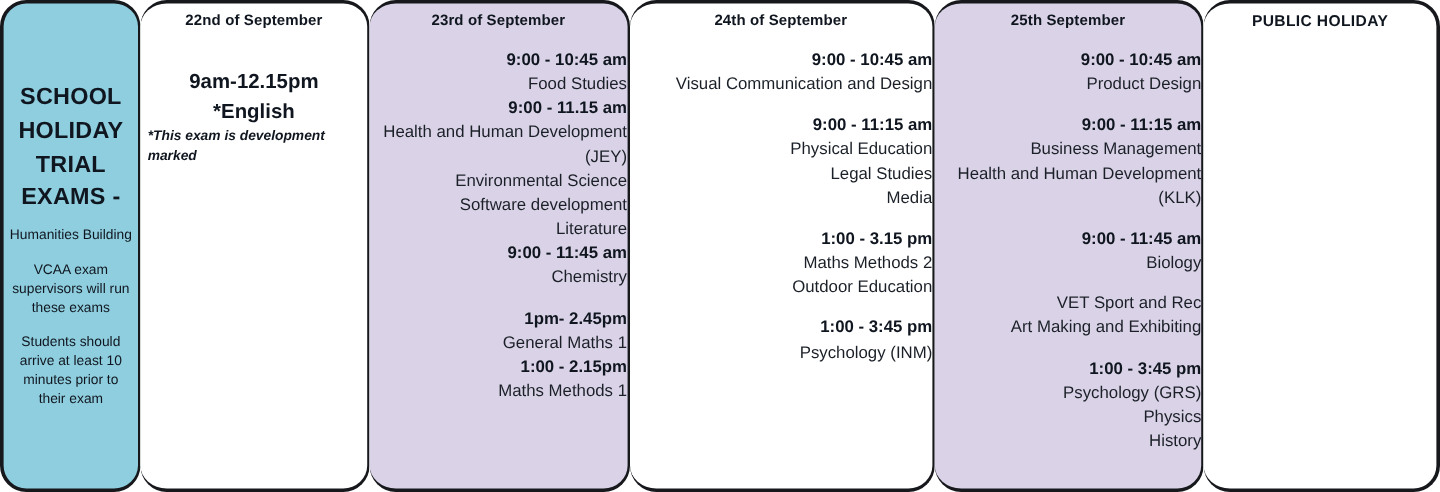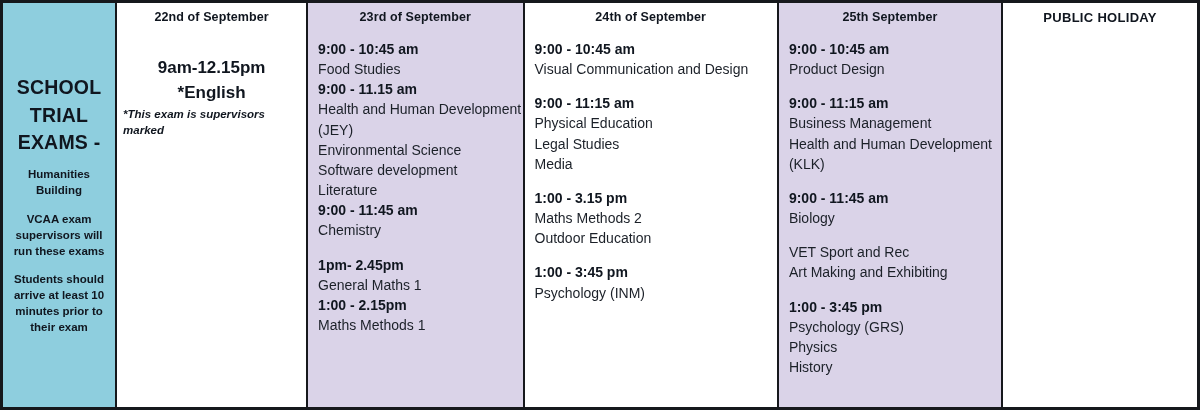--- a/index.html
+++ b/index.html
@@ -25,20 +25,21 @@
   }
 
   .col {
     box-sizing: border-box;
     height: 410px;
     border-top: 3px solid #16181c;
     border-bottom: 3px solid #16181c;
     border-right: 2px solid #16181c;
     position: relative;
     overflow: hidden;
+    border-radius: 22px;
   }
   .col.first {
     border-left: 3px solid #16181c;
   }
   .col.last {
     border-right: 3px solid #16181c;
   }
 
   
   .c-info    { width: 120px; }
@@ -65,41 +66,42 @@
   }
   .info-title {
     font-size: 19.5px;
     font-weight: bold;
     line-height: 1.42;
     letter-spacing: 0.2px;
     color: #10161f;
   }
   .info-note {
     font-size: 11.5px;
-    font-weight: bold;
+    font-weight: normal;
     line-height: 1.38;
     color: #10161f;
     margin-top: 10px;
   }
   .info-note + .info-note { margin-top: 13px; }
 
   
   .day-head {
     text-align: center;
     font-size: 12.5px;
     font-weight: bold;
     letter-spacing: 0.1px;
     padding-top: 7px;
     color: #10161f;
   }
   .day-body {
     padding: 15px 0 0 10px;
     font-size: 14px;
     line-height: 1.44;
     color: #1b2028;
+    text-align: right;
   }
   .blk { margin-bottom: 14px; }
   .blk:first-child { margin-bottom: 14px; }
   .blk.tight { margin-bottom: 0; }
   .time {
     font-weight: bold;
     color: #10161f;
   }
   .subj { font-weight: normal; }
 
@@ -139,35 +141,36 @@
 </style>
 </head>
 <body>
 
 <div id="exam-table">
 
   <div class="col first c-info fill-teal">
     <div class="info-inner">
       <div class="info-title">
         <div>SCHOOL</div>
+        <div>HOLIDAY</div>
         <div>TRIAL</div>
         <div>EXAMS -</div>
       </div>
       <div class="info-note">Humanities Building</div>
       <div class="info-note">VCAA exam supervisors will run these exams</div>
       <div class="info-note">Students should arrive at least 10 minutes prior to their exam</div>
     </div>
   </div>
 
   <div class="col c-d22 fill-white">
     <div class="day-head">22nd of September</div>
     <div class="d22-body">
       <div class="d22-time">9am-12.15pm</div>
       <div class="d22-subj">*English</div>
-      <div class="d22-foot">*This exam is supervisors marked</div>
+      <div class="d22-foot">*This exam is development marked</div>
     </div>
   </div>
 
   <div class="col c-d23 fill-lavender">
     <div class="day-head">23rd of September</div>
     <div class="day-body">
       <div class="blk">
         <div><span class="time">9:00 - 10:45 am</span></div>
         <div class="subj">Food Studies</div>
         <div><span class="time">9:00 - 11.15 am</span></div>

